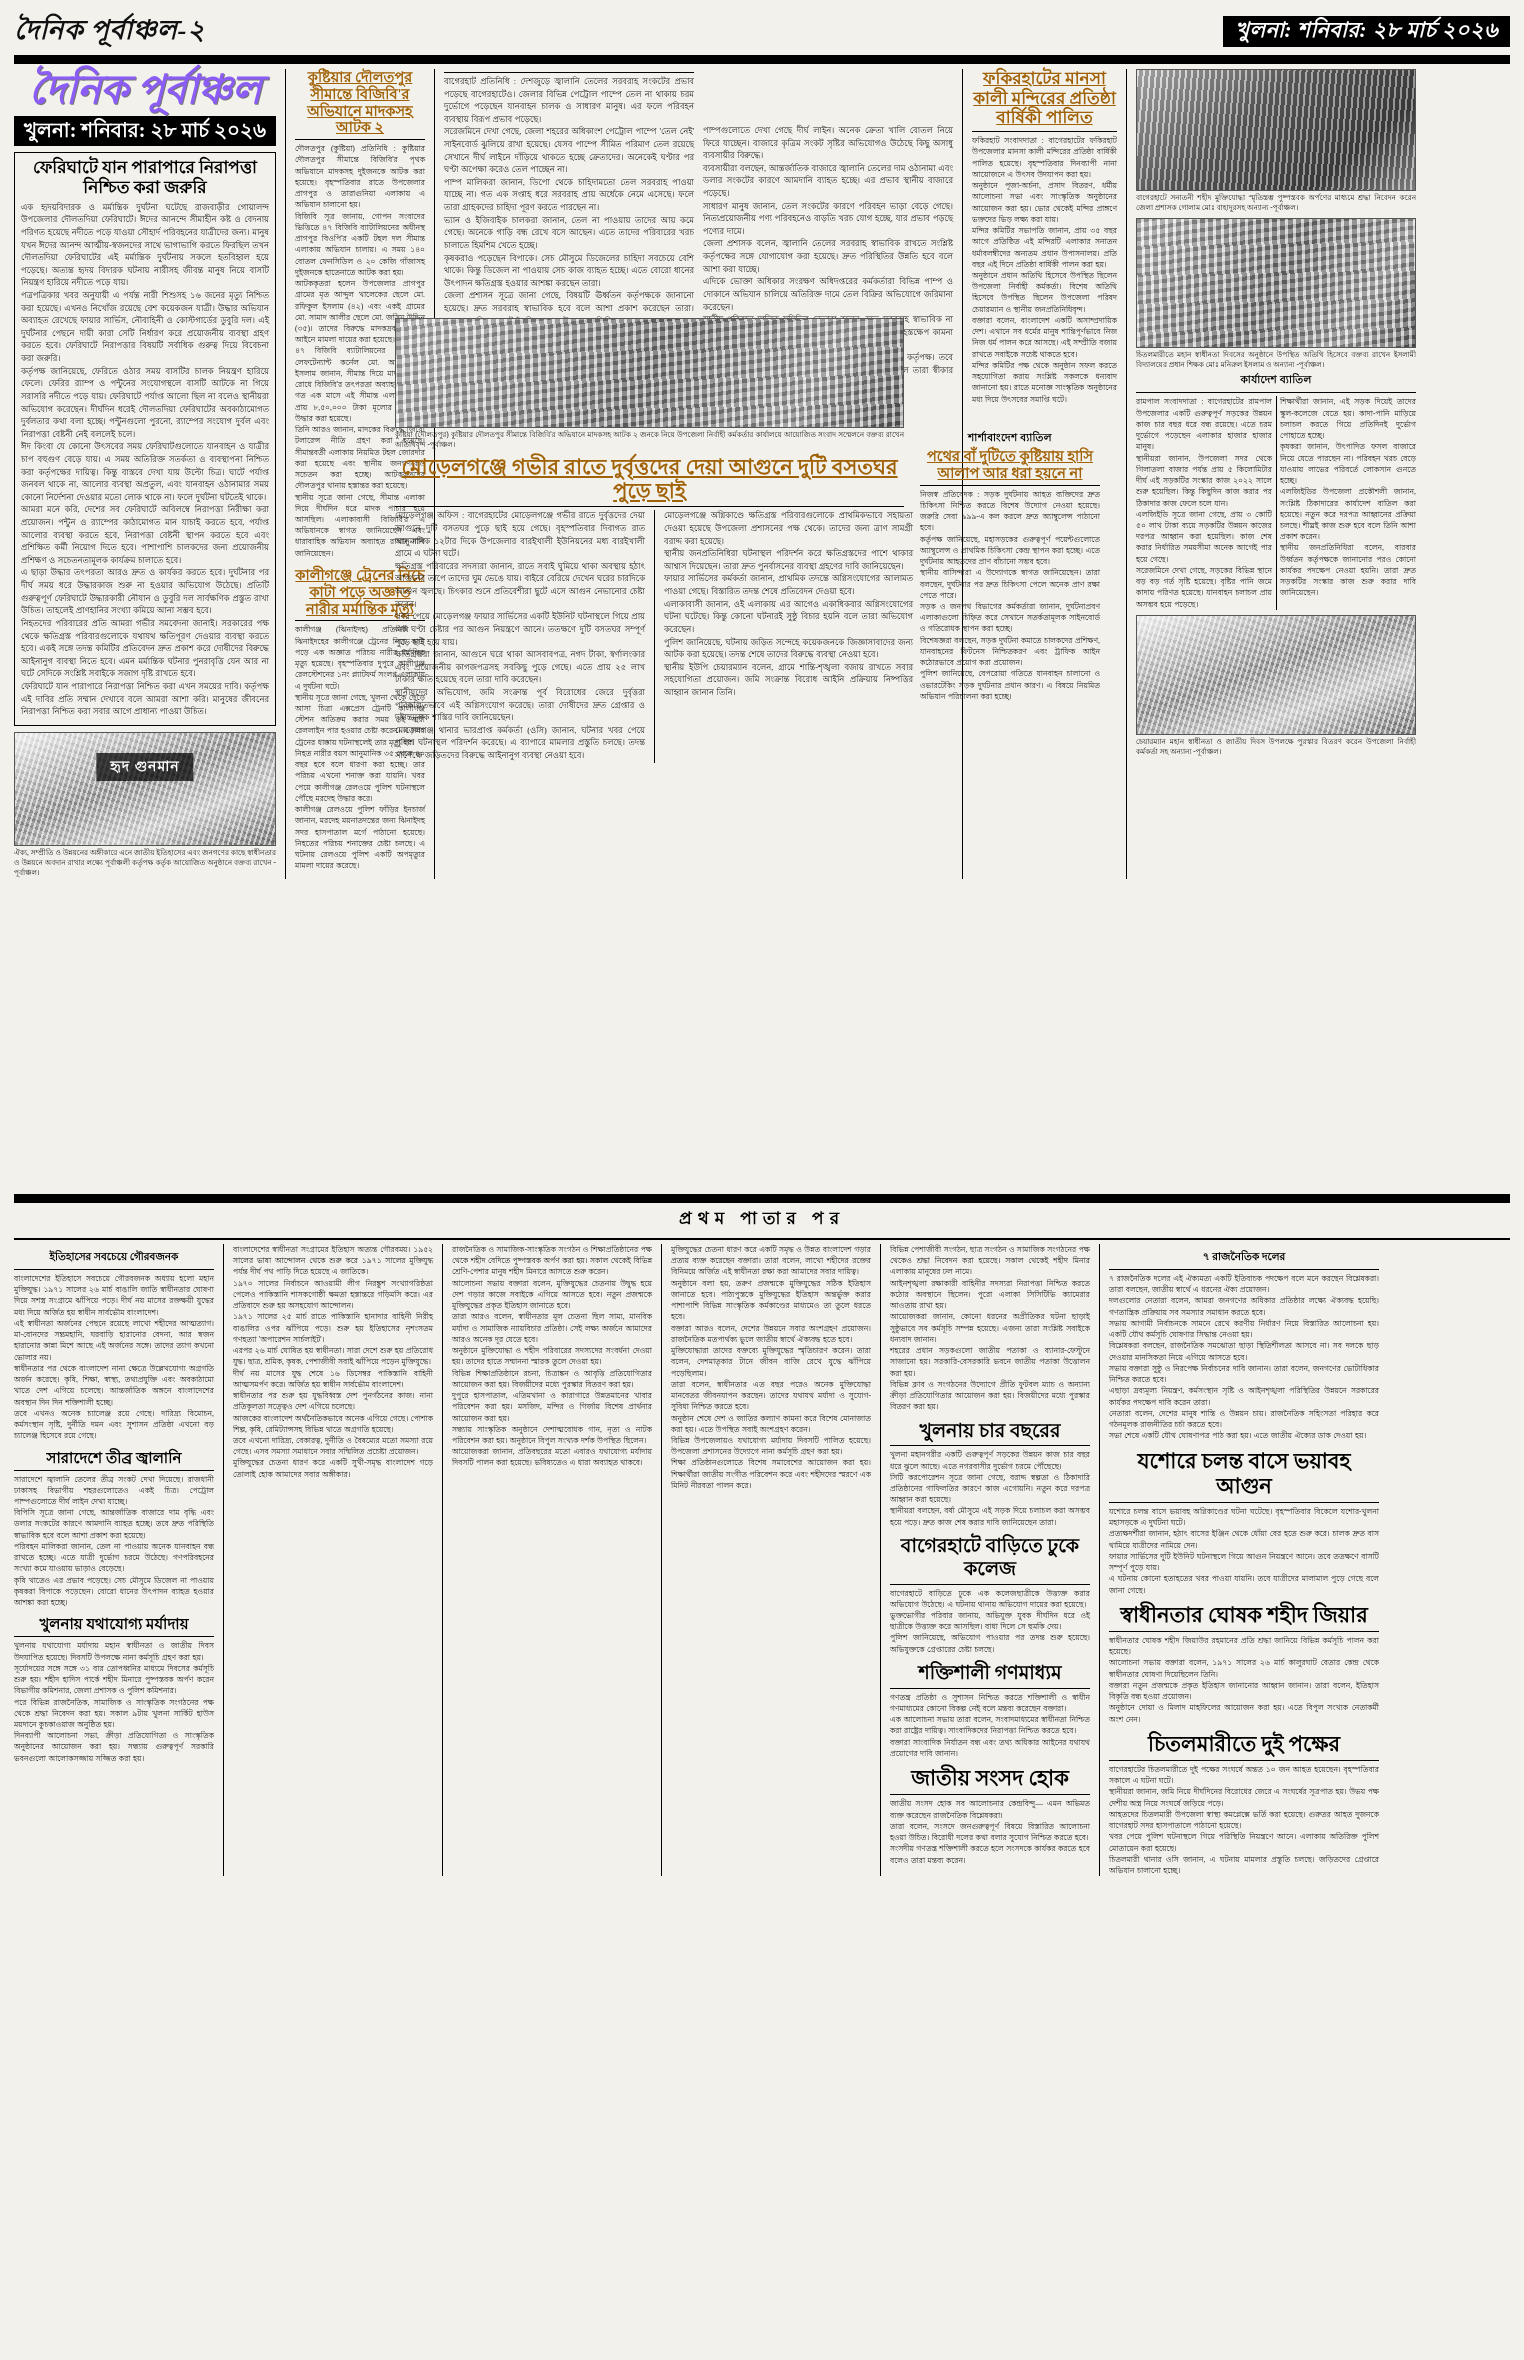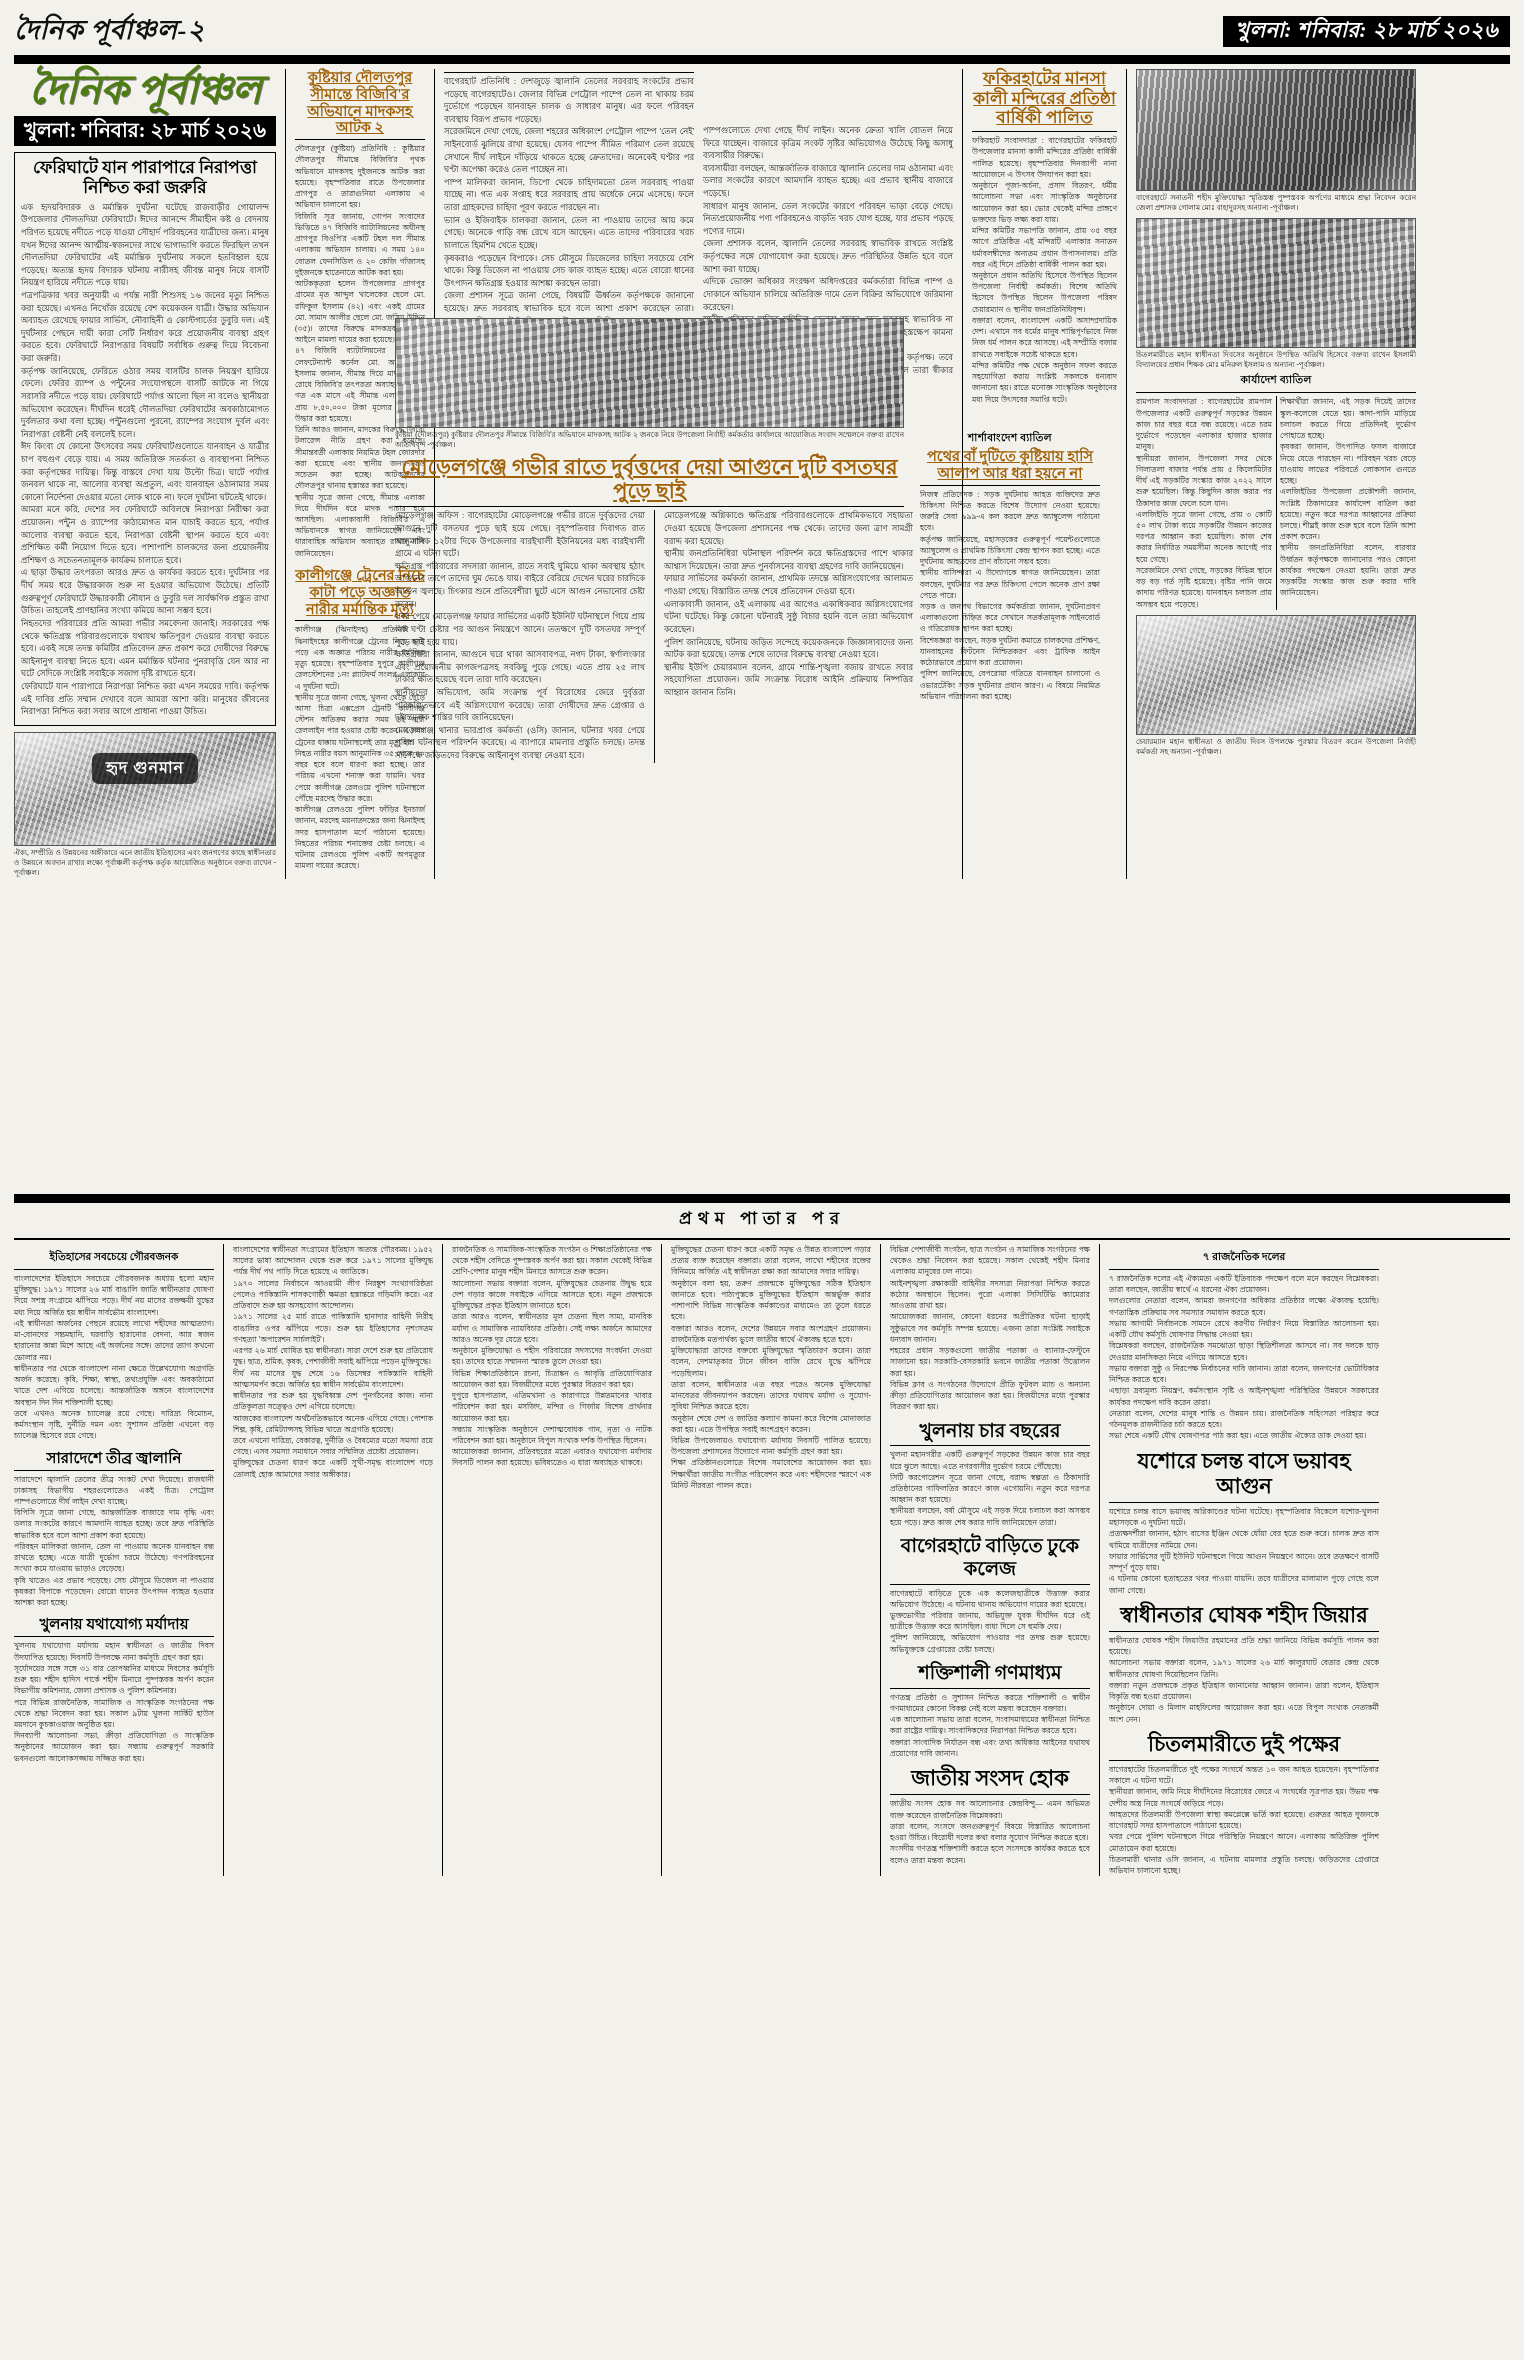--- a/index.html
+++ b/index.html
@@ -11,21 +11,21 @@
   }
   
   .topbar{display:flex;align-items:center;justify-content:space-between;height:42px;}
   .topbar-left{font-size:27px;font-weight:bold;font-style:italic;letter-spacing:.5px;color:#111;
     font-family:"Liberation Serif",serif;line-height:1;padding-bottom:2px;}
   .topbar-right{background:#000;color:#fff;font-size:21px;font-weight:bold;font-style:italic;
     padding:4px 12px 6px 12px;line-height:1;letter-spacing:.4px;}
   .rule-thick{height:9px;background:#000;margin-top:3px;}
   .rule-thin{height:2px;background:#000;margin-top:2px;}
   .mast-title{font-size:40px;font-weight:bold;font-style:italic;text-align:center;line-height:1.05;
-    letter-spacing:-.5px;color:#4d7c0f;text-shadow:1px 1px 0 #777;}
+    letter-spacing:-.5px;color:#8b5cf6;text-shadow:1px 1px 0 #777;}
   .mast-date{background:#000;color:#fff;text-align:center;font-size:20px;font-weight:bold;
     padding:4px 0 6px 0;margin-top:5px;line-height:1;}
 
   
   .hl{font-weight:bold;text-align:center;line-height:1.16;color:#a16207;text-decoration:underline;}
   .hl-xl{font-size:25px;}
   .hl-lg{font-size:21px;}
   .hl-md{font-size:17px;}
   .hl-sm{font-size:14.5px;}
   .kicker{text-align:center;font-size:10.5px;font-weight:bold;letter-spacing:.3px;margin:2px 0 1px 0;}
@@ -114,22 +114,22 @@
         <div class="body-text">কর্তৃপক্ষ জানিয়েছে, ফেরিতে ওঠার সময় বাসটির চালক নিয়ন্ত্রণ হারিয়ে ফেলে। ফেরির র‍্যাম্প ও পন্টুনের সংযোগস্থলে বাসটি আটকে না গিয়ে সরাসরি নদীতে পড়ে যায়। ফেরিঘাটে পর্যাপ্ত আলো ছিল না বলেও স্থানীয়রা অভিযোগ করেছেন। দীর্ঘদিন ধরেই দৌলতদিয়া ফেরিঘাটের অবকাঠামোগত দুর্বলতার কথা বলা হচ্ছে। পন্টুনগুলো পুরনো, র‍্যাম্পের সংযোগ দুর্বল এবং নিরাপত্তা বেষ্টনী নেই বললেই চলে।</div>
         <div class="body-text">ঈদ কিংবা যে কোনো উৎসবের সময় ফেরিঘাটগুলোতে যানবাহন ও যাত্রীর চাপ বহুগুণ বেড়ে যায়। এ সময় অতিরিক্ত সতর্কতা ও ব্যবস্থাপনা নিশ্চিত করা কর্তৃপক্ষের দায়িত্ব। কিন্তু বাস্তবে দেখা যায় উল্টো চিত্র। ঘাটে পর্যাপ্ত জনবল থাকে না, আলোর ব্যবস্থা অপ্রতুল, এবং যানবাহন ওঠানামার সময় কোনো নির্দেশনা দেওয়ার মতো লোক থাকে না। ফলে দুর্ঘটনা ঘটতেই থাকে।</div>
         <div class="body-text">আমরা মনে করি, দেশের সব ফেরিঘাটে অবিলম্বে নিরাপত্তা নিরীক্ষা করা প্রয়োজন। পন্টুন ও র‍্যাম্পের কাঠামোগত মান যাচাই করতে হবে, পর্যাপ্ত আলোর ব্যবস্থা করতে হবে, নিরাপত্তা বেষ্টনী স্থাপন করতে হবে এবং প্রশিক্ষিত কর্মী নিয়োগ দিতে হবে। পাশাপাশি চালকদের জন্য প্রয়োজনীয় প্রশিক্ষণ ও সচেতনতামূলক কার্যক্রম চালাতে হবে।</div>
         <div class="body-text">এ ছাড়া উদ্ধার তৎপরতা আরও দ্রুত ও কার্যকর করতে হবে। দুর্ঘটনার পর দীর্ঘ সময় ধরে উদ্ধারকাজ শুরু না হওয়ার অভিযোগ উঠেছে। প্রতিটি গুরুত্বপূর্ণ ফেরিঘাটে উদ্ধারকারী নৌযান ও ডুবুরি দল সার্বক্ষণিক প্রস্তুত রাখা উচিত। তাহলেই প্রাণহানির সংখ্যা কমিয়ে আনা সম্ভব হবে।</div>
         <div class="body-text">নিহতদের পরিবারের প্রতি আমরা গভীর সমবেদনা জানাই। সরকারের পক্ষ থেকে ক্ষতিগ্রস্ত পরিবারগুলোকে যথাযথ ক্ষতিপূরণ দেওয়ার ব্যবস্থা করতে হবে। একই সঙ্গে তদন্ত কমিটির প্রতিবেদন দ্রুত প্রকাশ করে দোষীদের বিরুদ্ধে আইনানুগ ব্যবস্থা নিতে হবে। এমন মর্মান্তিক ঘটনার পুনরাবৃত্তি যেন আর না ঘটে সেদিকে সংশ্লিষ্ট সবাইকে সজাগ দৃষ্টি রাখতে হবে।</div>
         <div class="body-text">ফেরিঘাটে যান পারাপারে নিরাপত্তা নিশ্চিত করা এখন সময়ের দাবি। কর্তৃপক্ষ এই দাবির প্রতি সম্মান দেখাবে বলে আমরা আশা করি। মানুষের জীবনের নিরাপত্তা নিশ্চিত করা সবার আগে প্রাধান্য পাওয়া উচিত।</div>
       </div>
 
       <div class="photo grainy" style="height:112px;margin-top:6px;">
         <div style="position:absolute;left:50%;top:18%;transform:translateX(-50%);
-                    background:rgba(0,0,0,.72);color:#fff;font-size:16px;font-weight:bold;
-                    padding:2px 14px;letter-spacing:1px;border-radius:7px;">হৃদ গুনমান</div>
+                    background:rgba(0,0,0,.72);color:#fff;font-size:14px;font-weight:bold;
+                    padding:2px 14px;letter-spacing:1px;">হৃদ গুনমান</div>
       </div>
       <div class="caption">ঐক্য, সম্প্রীতি ও উন্নয়নের অঙ্গীকারে এনে জাতীয় ইতিহাসের এবং জনগণের কাছে স্বাধীনতার ও উন্নয়নে অবদান রাখার লক্ষ্যে পূর্বাঞ্চলী কর্তৃপক্ষ কর্তৃক আয়োজিত অনুষ্ঠানে বক্তব্য রাখেন - পূর্বাঞ্চল।</div>
     </div>
 
     <div class="vdiv"></div>
 
     <div class="col c2">
       <div class="hl hl-sm">কুষ্টিয়ার দৌলতপুর সীমান্তে বিজিবি'র অভিযানে মাদকসহ আটক ২</div>
       <div class="hr-thin"></div>
       <div class="body-text tiny">দৌলতপুর (কুষ্টিয়া) প্রতিনিধি : কুষ্টিয়ার দৌলতপুর সীমান্তে বিজিবি'র পৃথক অভিযানে মাদকসহ দুইজনকে আটক করা হয়েছে। বৃহস্পতিবার রাতে উপজেলার প্রাগপুর ও তারাগুনিয়া এলাকায় এ অভিযান চালানো হয়।</div>

